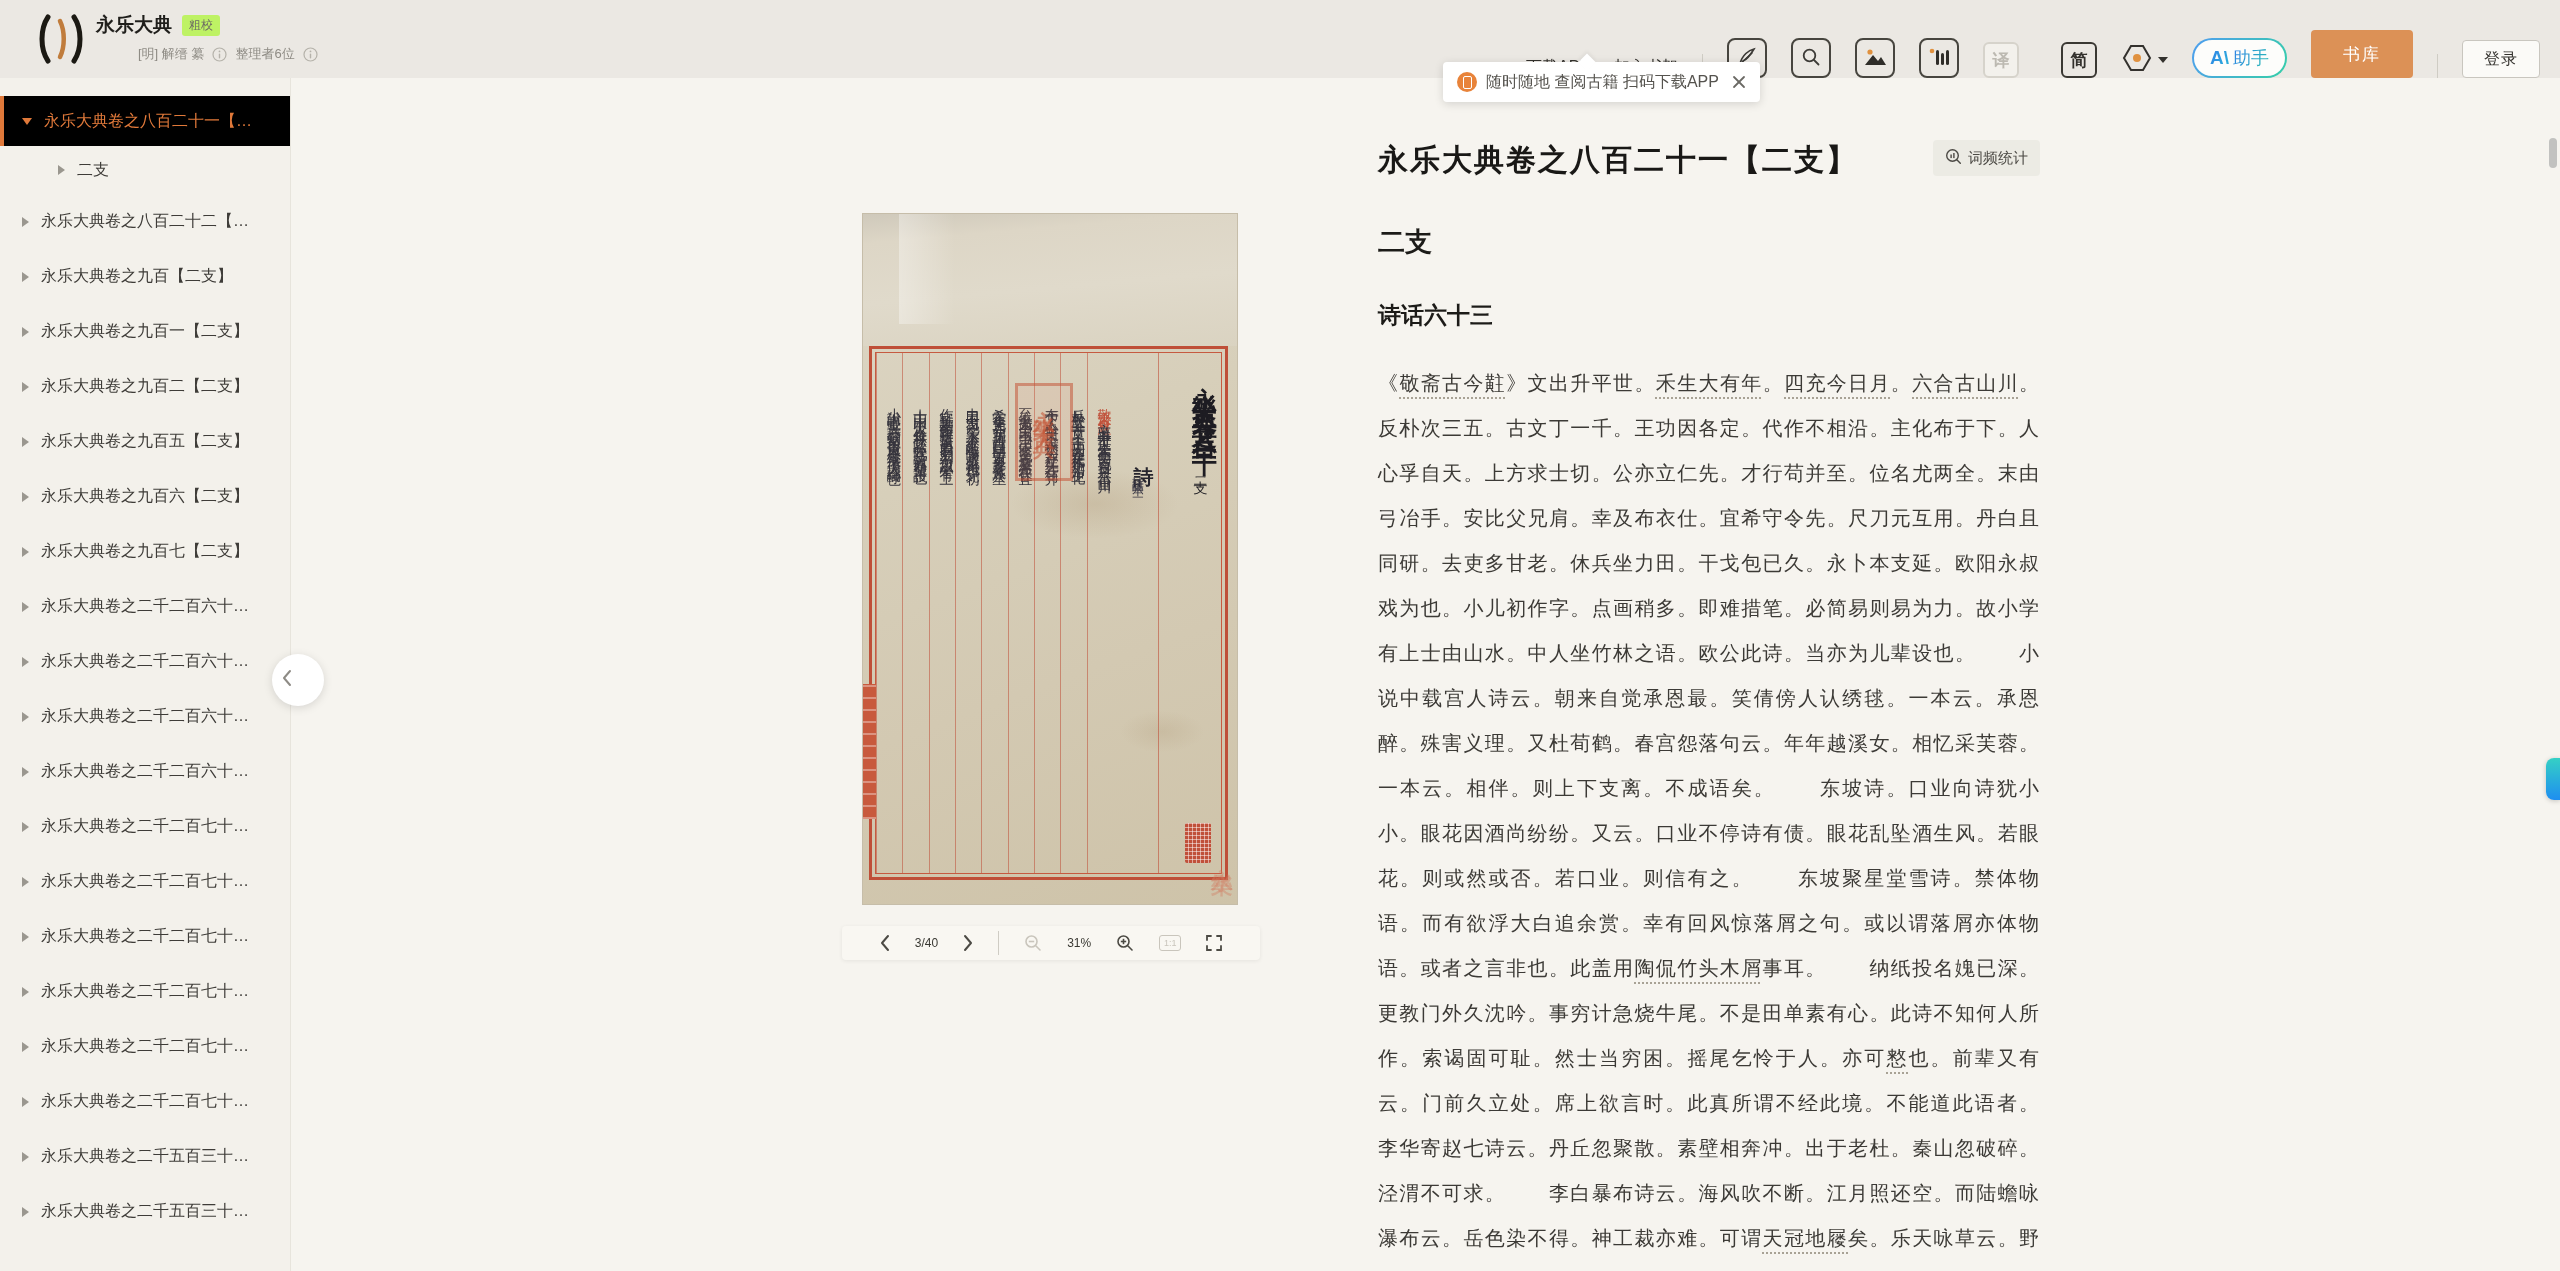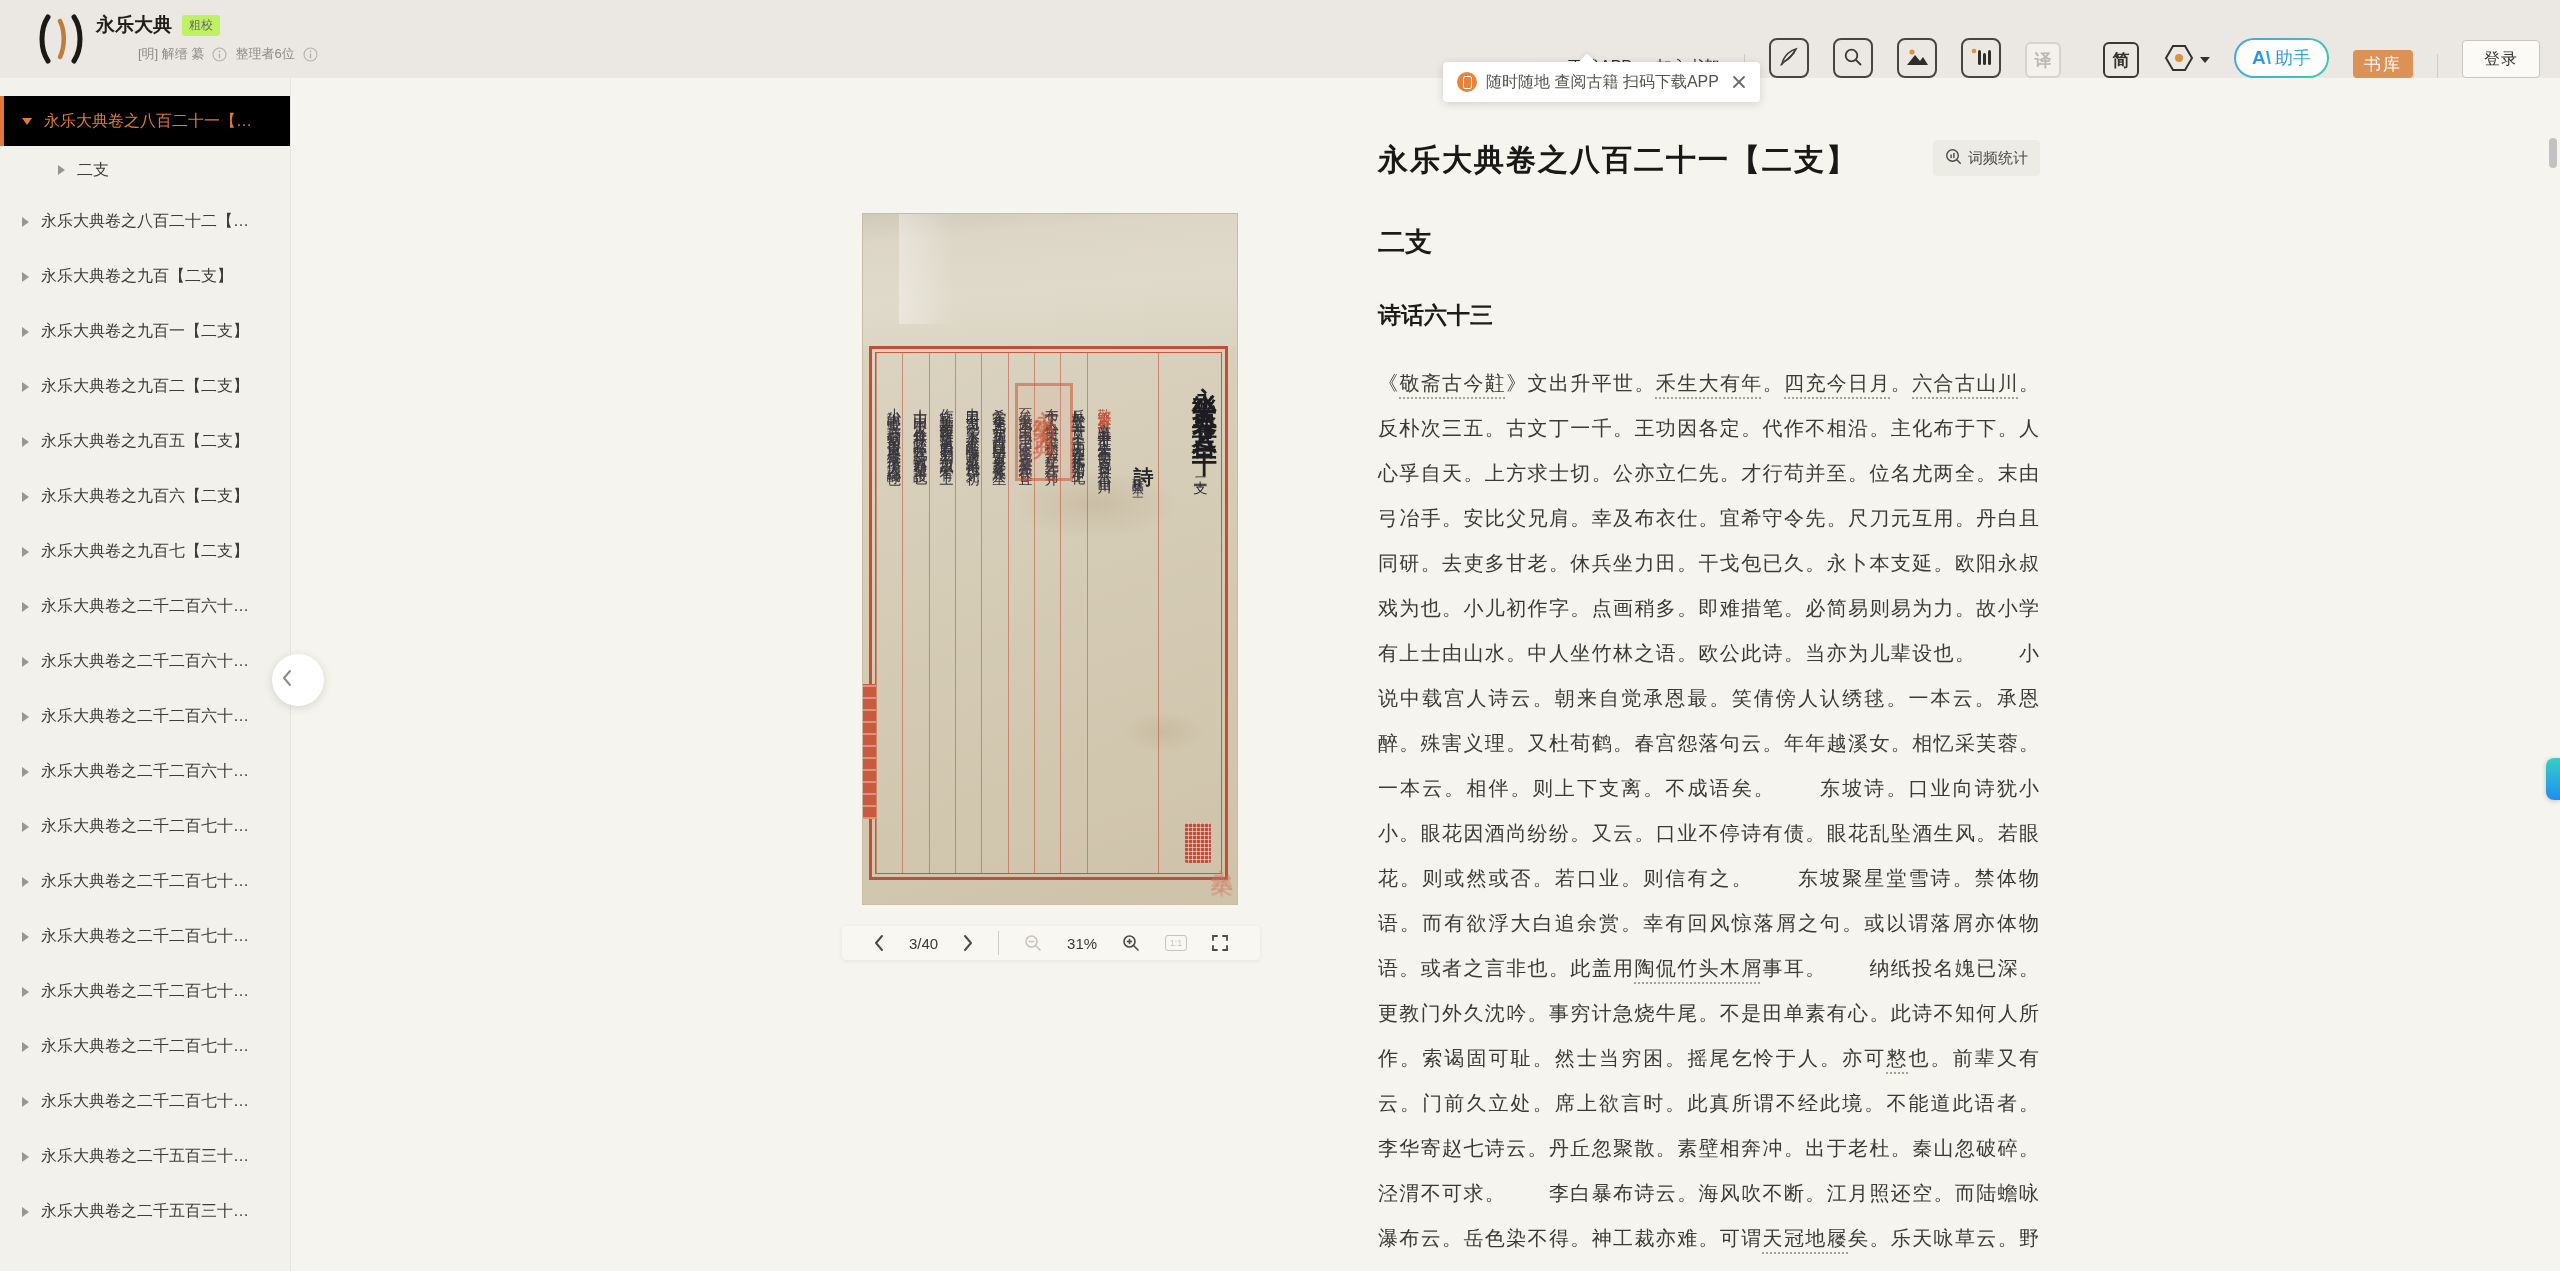--- a/index.html
+++ b/index.html
@@ -25,21 +25,21 @@
   .sqbtn.disabled{border-color:#d6d3cb;color:#bcb9b1;background:#f3f1ec;}
   .sqbtn.simplified{margin-left:18px;}
   .hexwrap{display:flex;align-items:center;gap:5px;}
   .caret-down{width:0;height:0;border-left:5px solid transparent;border-right:5px solid transparent;border-top:6px solid #33312d;}
   .ai-pill{height:40px;border-radius:20px;padding:0 16px;display:flex;align-items:center;gap:4px;
     background:linear-gradient(#fdfdfb,#fdfdfb) padding-box,linear-gradient(120deg,#4f9df0,#35cfa8) border-box;
     border:2px solid transparent;box-sizing:border-box;}
   .ai-logo{font-size:19px;font-weight:bold;background:linear-gradient(120deg,#2f7fe8,#2bb4d8);
     -webkit-background-clip:text;background-clip:text;color:transparent;}
   .ai-text{font-size:18px;background:linear-gradient(120deg,#2f7fe8,#29c0b2);-webkit-background-clip:text;background-clip:text;color:transparent;}
-  .lib-btn{height:28px;padding:0 11px;background:#dc9156;color:#fff;font-size:17px;border:none;border-radius:4px;
+  .lib-btn{height:48px;padding:0 32px;background:#dc9156;color:#fff;font-size:17px;border:none;border-radius:4px;
     display:flex;align-items:center;letter-spacing:2px;}
   .login-btn{height:38px;padding:0 21px;background:#fbfaf7;color:#33312d;font-size:16px;border:1px solid #c9c6bf;
     border-radius:4px;display:flex;align-items:center;letter-spacing:1px;}
 
   
   .tooltip{position:absolute;left:1443px;top:62px;height:40px;background:#fff;border-radius:4px;
     box-shadow:0 2px 10px rgba(0,0,0,.14);display:flex;align-items:center;gap:9px;padding:0 14px;z-index:30;}
   .tooltip::before{content:"";position:absolute;top:-6px;left:138px;width:12px;height:12px;background:#fff;
     transform:rotate(45deg);box-shadow:-2px -2px 4px rgba(0,0,0,.05);}
   .tt-icon{width:20px;height:20px;border-radius:50%;background:#e8833a;display:flex;align-items:center;justify-content:center;}
@@ -99,21 +99,21 @@
   .seal-faint{position:absolute;right:0px;bottom:42px;writing-mode:vertical-rl;font-family:"Liberation Serif","DejaVu Serif",serif;
     font-size:22px;font-weight:bold;color:rgba(210,120,95,.38);letter-spacing:6px;}
   .emblem{position:absolute;left:0;top:470px;width:13px;height:135px;background:#c85a3d;
     background-image:repeating-linear-gradient(0deg,rgba(255,255,255,.35) 0 2px,transparent 2px 12px);}
 
   
   .controls{position:absolute;left:842px;top:926px;width:418px;height:34px;background:#f9f7f2;border-radius:4px;
     box-shadow:0 1px 4px rgba(0,0,0,.07);display:flex;align-items:center;justify-content:center;gap:24px;}
   .ctrl{display:flex;align-items:center;justify-content:center;cursor:pointer;}
   .ctrl.static{cursor:default;}
-  .ctrl-label{font-size:15px;color:#3a3933;}
+  .ctrl-label{font-size:12px;color:#3a3933;}
   .ctrl .disabled-box{width:22px;height:16px;border:1.5px solid #c9c5bc;border-radius:3px;display:flex;align-items:center;
     justify-content:center;font-size:9px;color:#c9c5bc;box-sizing:border-box;}
 
   
   .reader{position:absolute;left:1378px;top:138px;width:662px;}
   .reader-title-row{display:flex;align-items:flex-start;justify-content:space-between;}
   .reader h1{margin:0;font-family:"Liberation Serif","DejaVu Serif",serif;font-size:30px;line-height:44px;
     font-weight:bold;color:#191816;letter-spacing:2px;}
   .freq-btn{flex:none;margin-top:2px;height:36px;padding:0 12px;background:#ecebe4;border:none;border-radius:4px;
     display:flex;align-items:center;gap:6px;font-size:15px;color:#4c4a45;cursor:pointer;}

